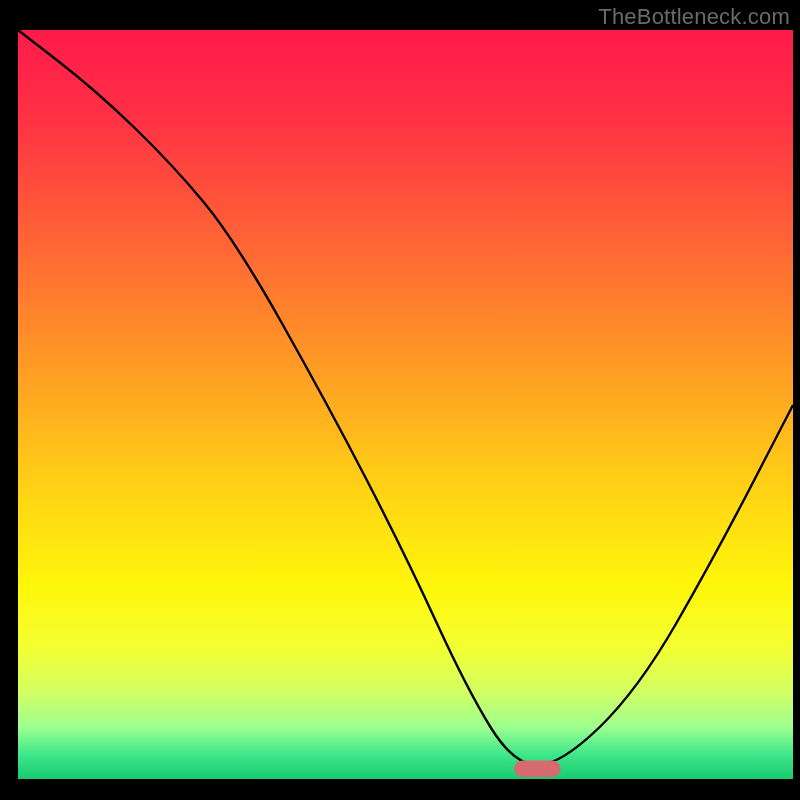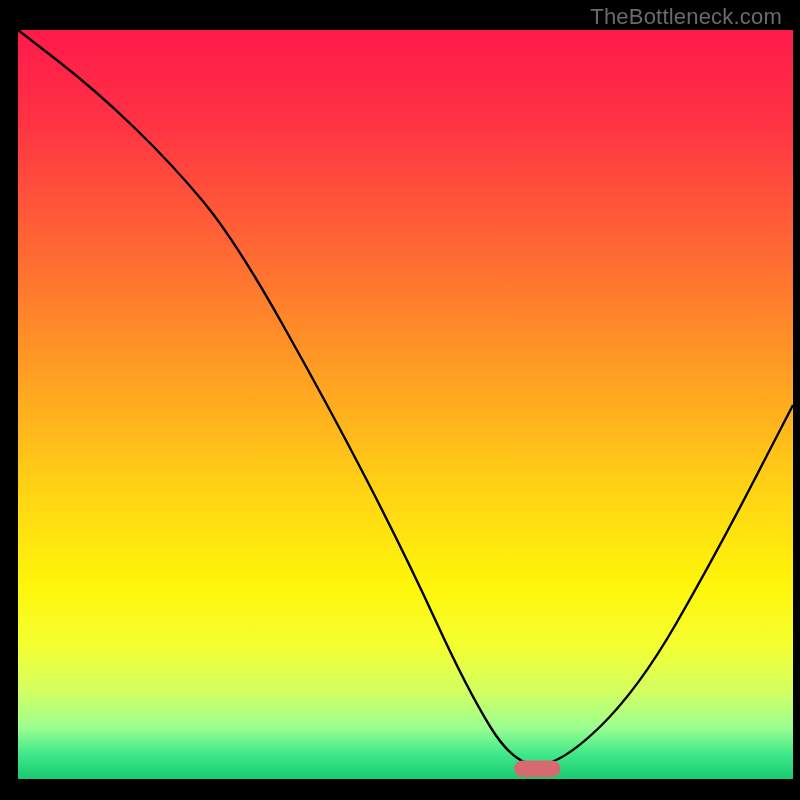--- a/index.html
+++ b/index.html
@@ -13,21 +13,21 @@
   }
   .frame {
     position: relative;
     width: 800px;
     height: 800px;
     background: #000;
   }
   .watermark {
     position: absolute;
     top: 4px;
-    right: 18px;
+    right: 10px;
     color: #6a6a6a;
     font-size: 22px;
     font-weight: 500;
     z-index: 3;
     letter-spacing: 0.2px;
   }
   svg {
     display: block;
   }
 </style>

